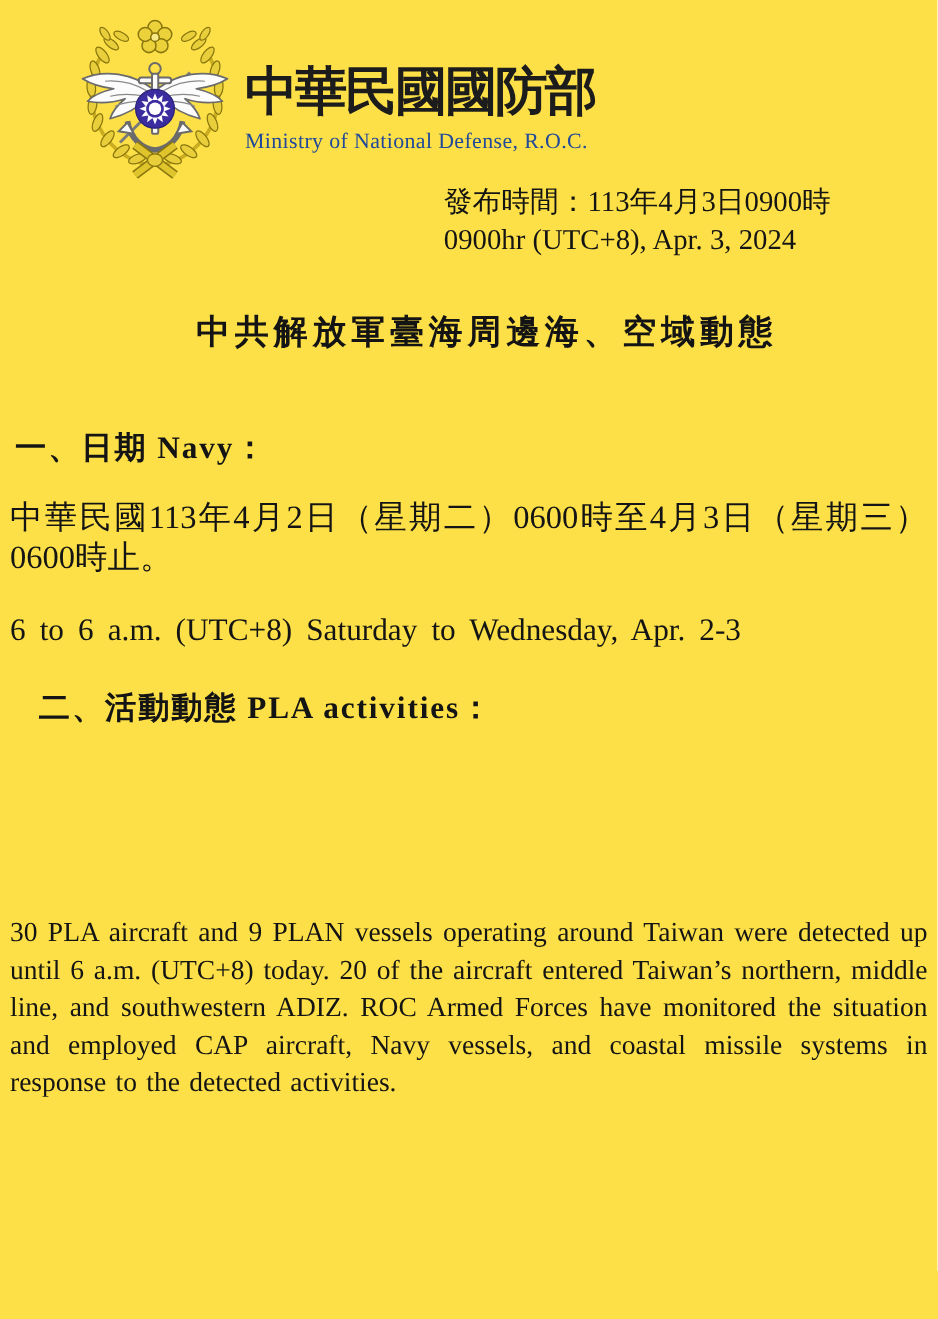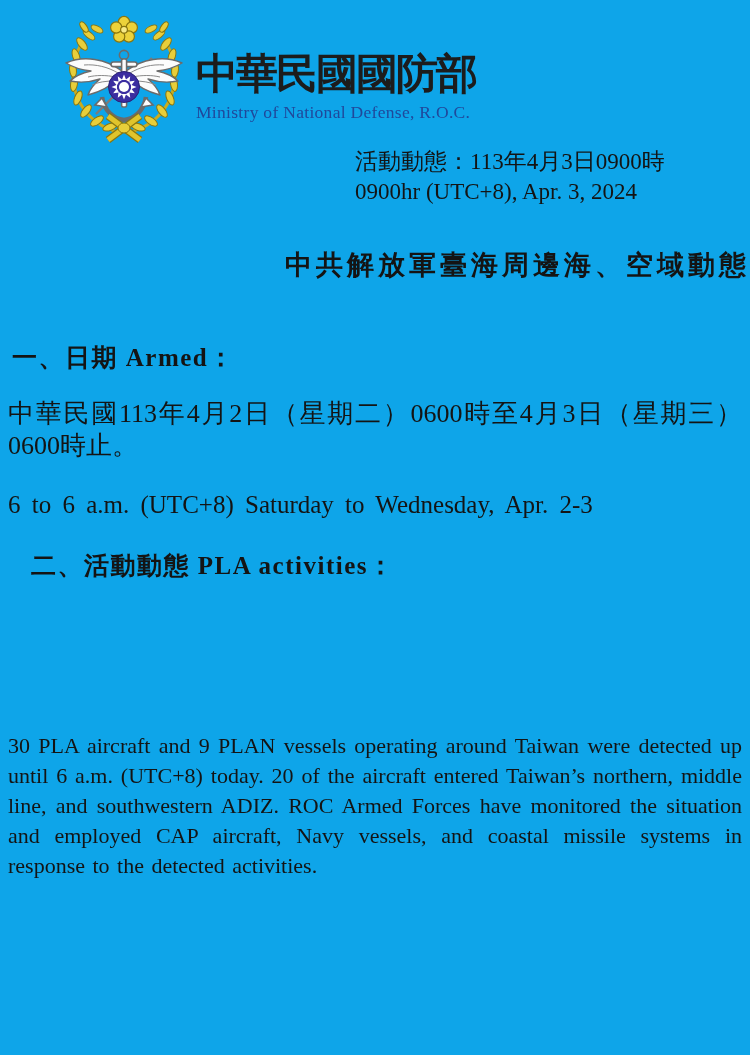--- a/index.html
+++ b/index.html
@@ -2,21 +2,21 @@
 <html><head>
 <meta charset="utf-8">
 <style>
   * { box-sizing: border-box; margin: 0; padding: 0; }
   html, body { background: #ffffff; }
   .page {
     position: relative;
     width: 750px;
     height: 1055px;
     margin: 0 auto;
-    background: #0ea5e9;
+    background: #fde047;
     color: #141414;
     font-family: "Liberation Serif", "DejaVu Serif", serif;
     overflow: hidden;
   }
   
   .emblem {
     position: absolute;
     left: 58px;
     top: 13px;
     width: 132px;
@@ -42,21 +42,21 @@
   
   .release {
     position: absolute;
     left: 355px;
     top: 147px;
     font-size: 23px;
     line-height: 30px;
     white-space: nowrap;
   }
   
-  .doc-title { position: absolute; top: 247px; left: 0; width: 750px; text-align: right; padding-left: 29px; }
+  .doc-title { position: absolute; top: 247px; left: 0; width: 750px; text-align: center; padding-left: 29px; }
   .title-zh { font-size: 27px; font-weight: 600; letter-spacing: 4px; white-space: nowrap; }
   .title-en { margin-top: 4px; font-size: 26px; font-weight: 700; letter-spacing: -0.2px; white-space: nowrap; }
   
   .sec-heading {
     position: absolute;
     left: 12px;
     font-size: 25px;
     font-weight: 700;
     letter-spacing: 1.5px;
     white-space: nowrap;
@@ -168,28 +168,28 @@
       <circle cx="66" cy="16.8" r="3.4" fill="#f7ea86"></circle>
     </g>
   </svg>
 
   <div class="org">
     <div class="org-zh">中華民國國防部</div>
     <div class="org-en">Ministry of National Defense, R.O.C.</div>
   </div>
 
   <div class="release">
-    <div>活動動態：113年4月3日0900時</div>
+    <div>發布時間：113年4月3日0900時</div>
     <div>0900hr (UTC+8), Apr. 3, 2024</div>
   </div>
 
   <div class="doc-title">
     <div class="title-zh">中共解放軍臺海周邊海、空域動態</div>
   </div>
 
-  <div class="sec-heading" id="sec1-heading">一、日期 Armed：</div>
+  <div class="sec-heading" id="sec1-heading">一、日期 Navy：</div>
   <div class="para para-zh" id="date-zh">中華民國113年4月2日（星期二）0600時至4月3日（星期三）0600時止。</div>
   <div class="para" id="date-en">6 to 6 a.m. (UTC+8) Saturday to Wednesday, Apr. 2-3</div>
 
   <div class="sec-heading" id="sec2-heading">二、活動動態 PLA activities：</div>
   <div class="para" id="act-en">30 PLA aircraft and 9 PLAN vessels operating around Taiwan were detected up until 6 a.m. (UTC+8) today. 20 of the aircraft entered Taiwan’s northern, middle line, and southwestern ADIZ. ROC Armed Forces have monitored the situation and employed CAP aircraft, Navy vessels, and coastal missile systems in response to the detected activities.</div>
 
 </div>
 
 </body></html>

